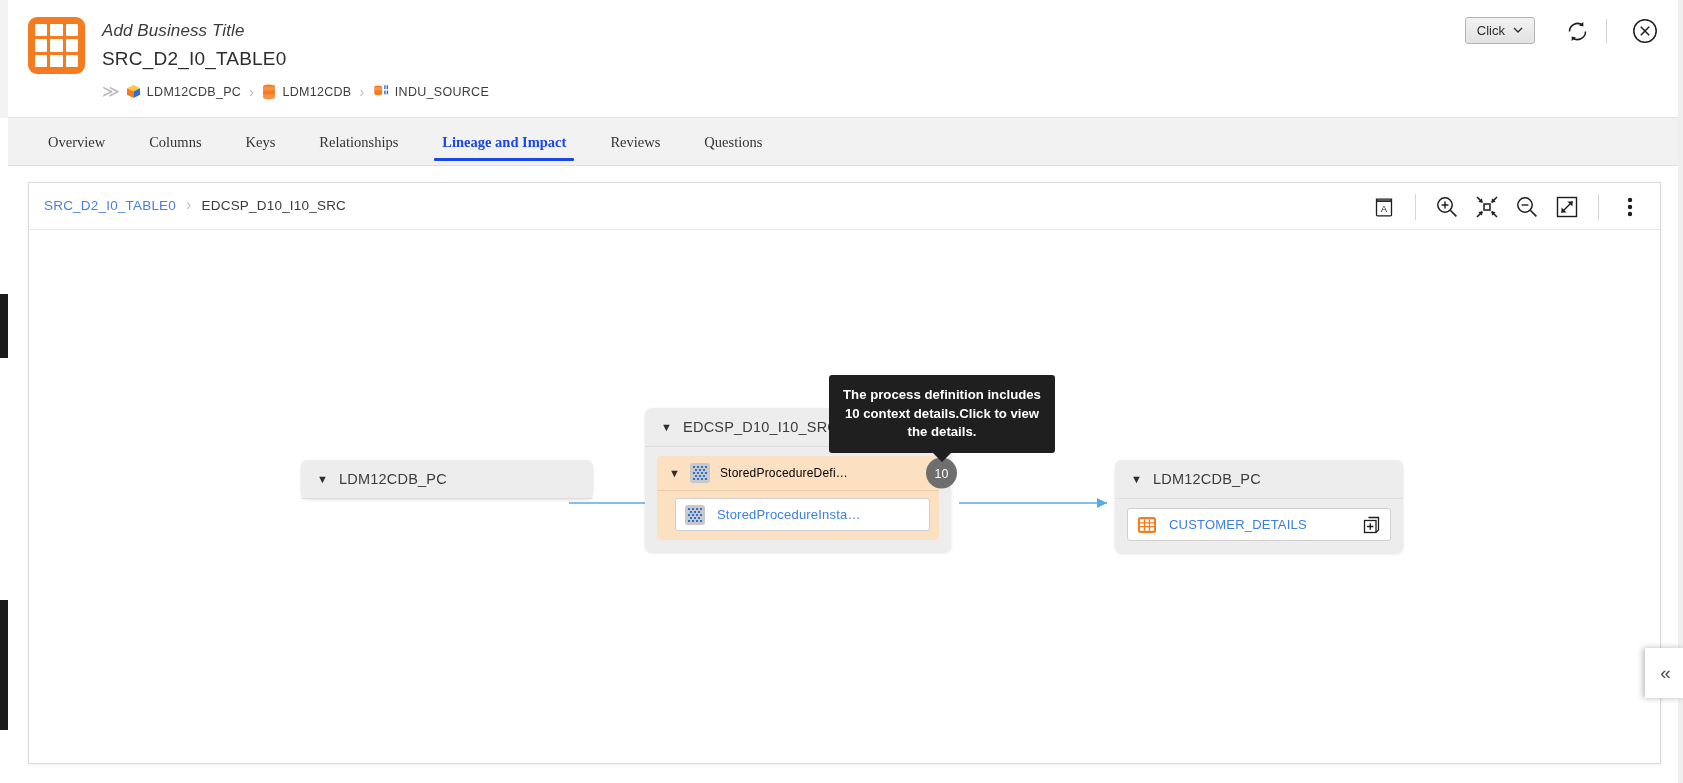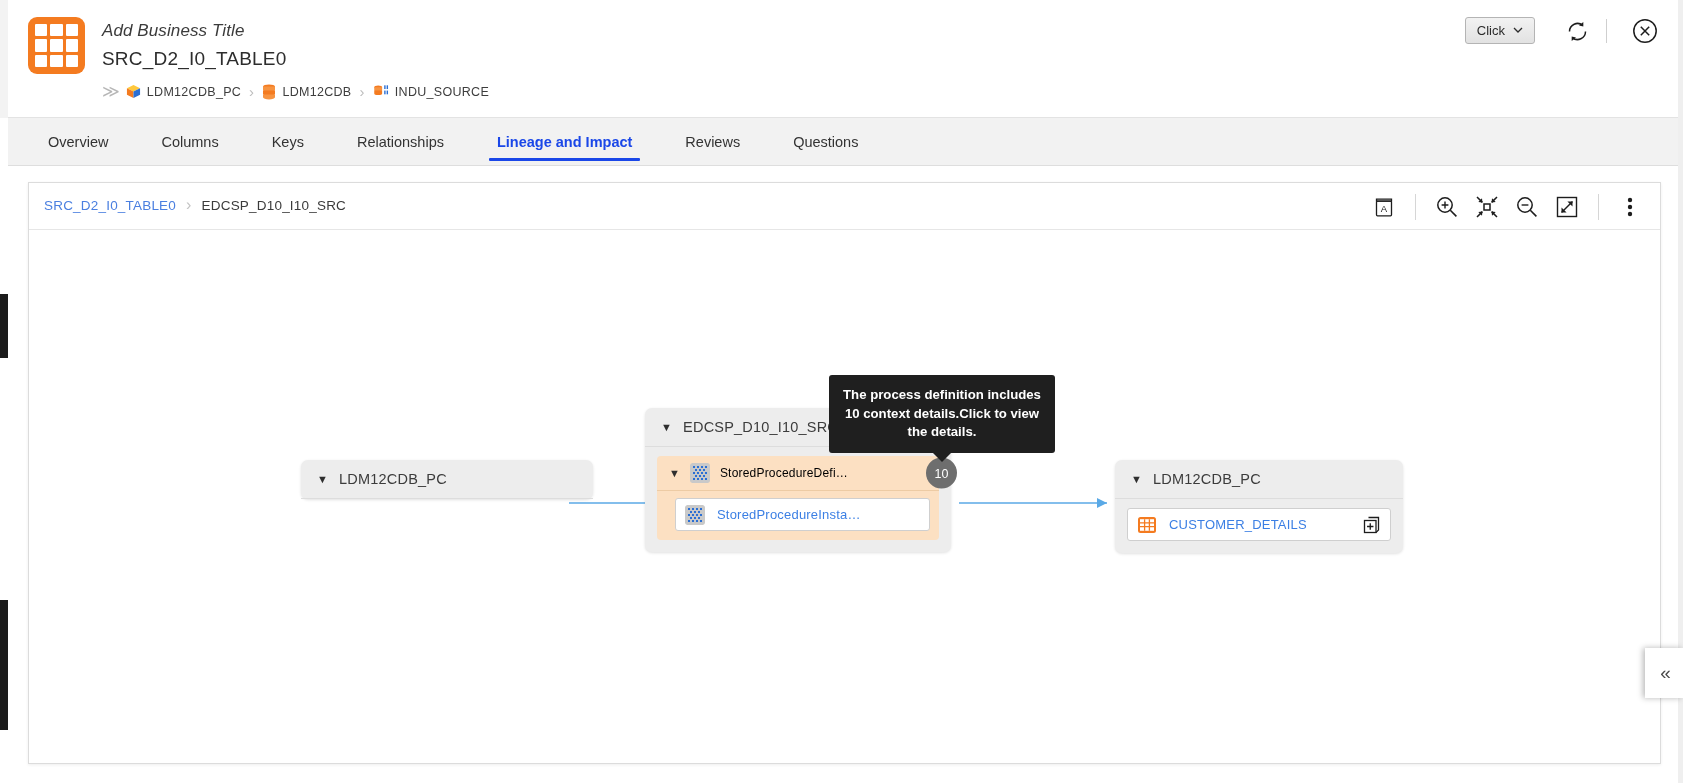--- a/index.html
+++ b/index.html
@@ -75,21 +75,21 @@
   .hdr-ico.close   { right: 24px; }
   .hdr-div {
     position: absolute; right: 76px; top: 19px; width: 1px; height: 24px; background: #cfcfcf;
   }
 
   
   .tabbar {
     position: absolute; left: 8px; top: 118px; right: 0; height: 48px;
     background: #f2f2f2; border-bottom: 1px solid #dedede;
   }
-  .tabs { display: flex; align-items: flex-start; height: 48px; padding-left: 22px; gap: 17px; }
+  .tabs { display: flex; align-items: flex-start; height: 48px; padding-left: 22px; gap: 8px; font-family: Liberation Serif, serif; }
   .tab {
     position: relative; height: 48px; display: flex; align-items: center;
     padding: 0 18px; font-size: 14.5px; color: #333; cursor: pointer;
   }
   .tab.active { color: #1a47e8; font-weight: bold; }
   .tab.active::after {
     content: ""; position: absolute; left: 10px; right: 10px; bottom: 5px;
     height: 3px; background: #1a47e8; border-radius: 1px;
   }
 

